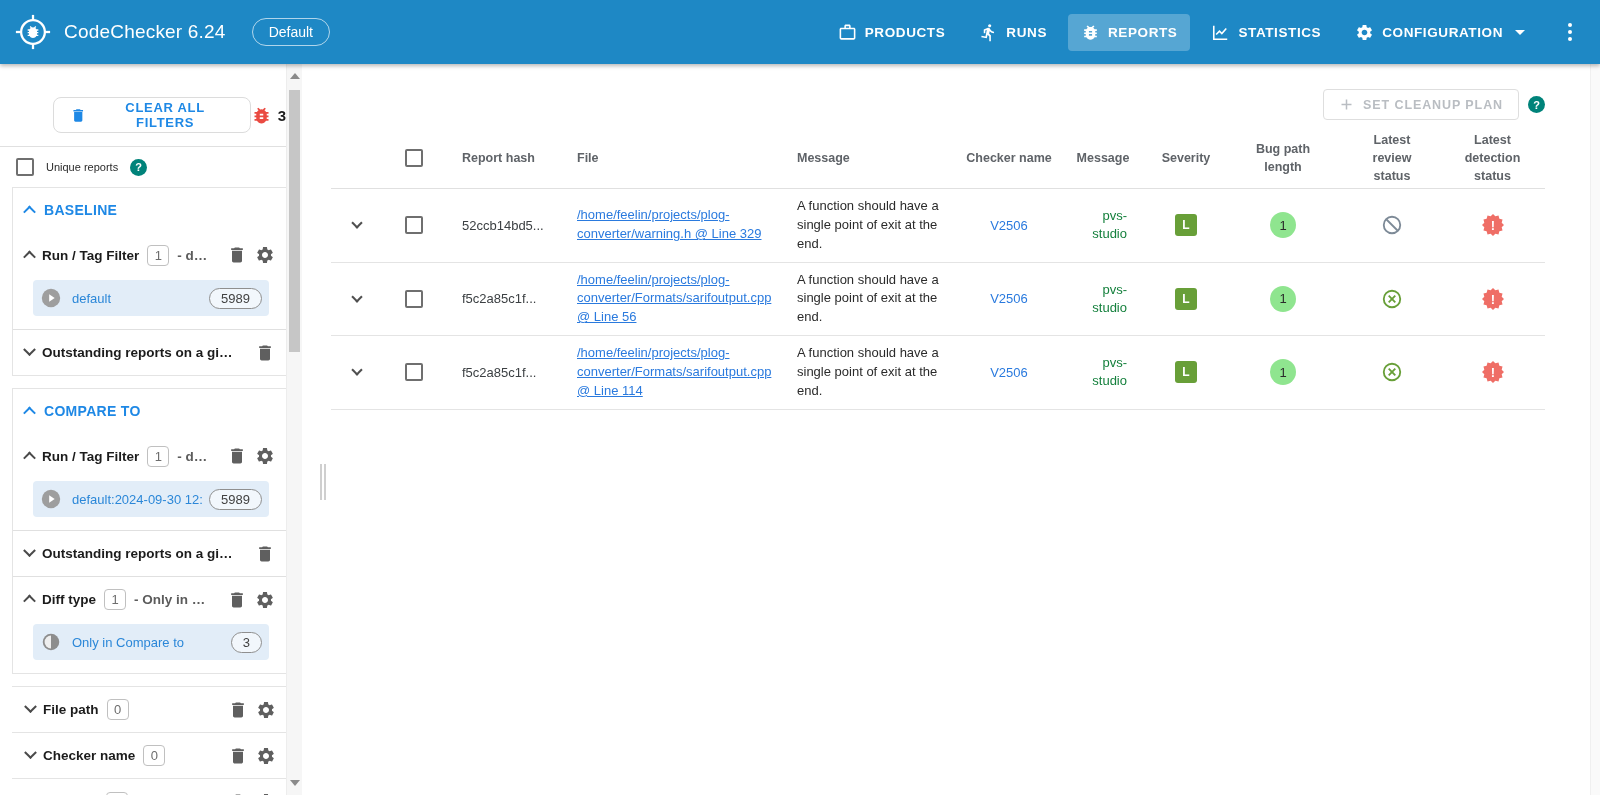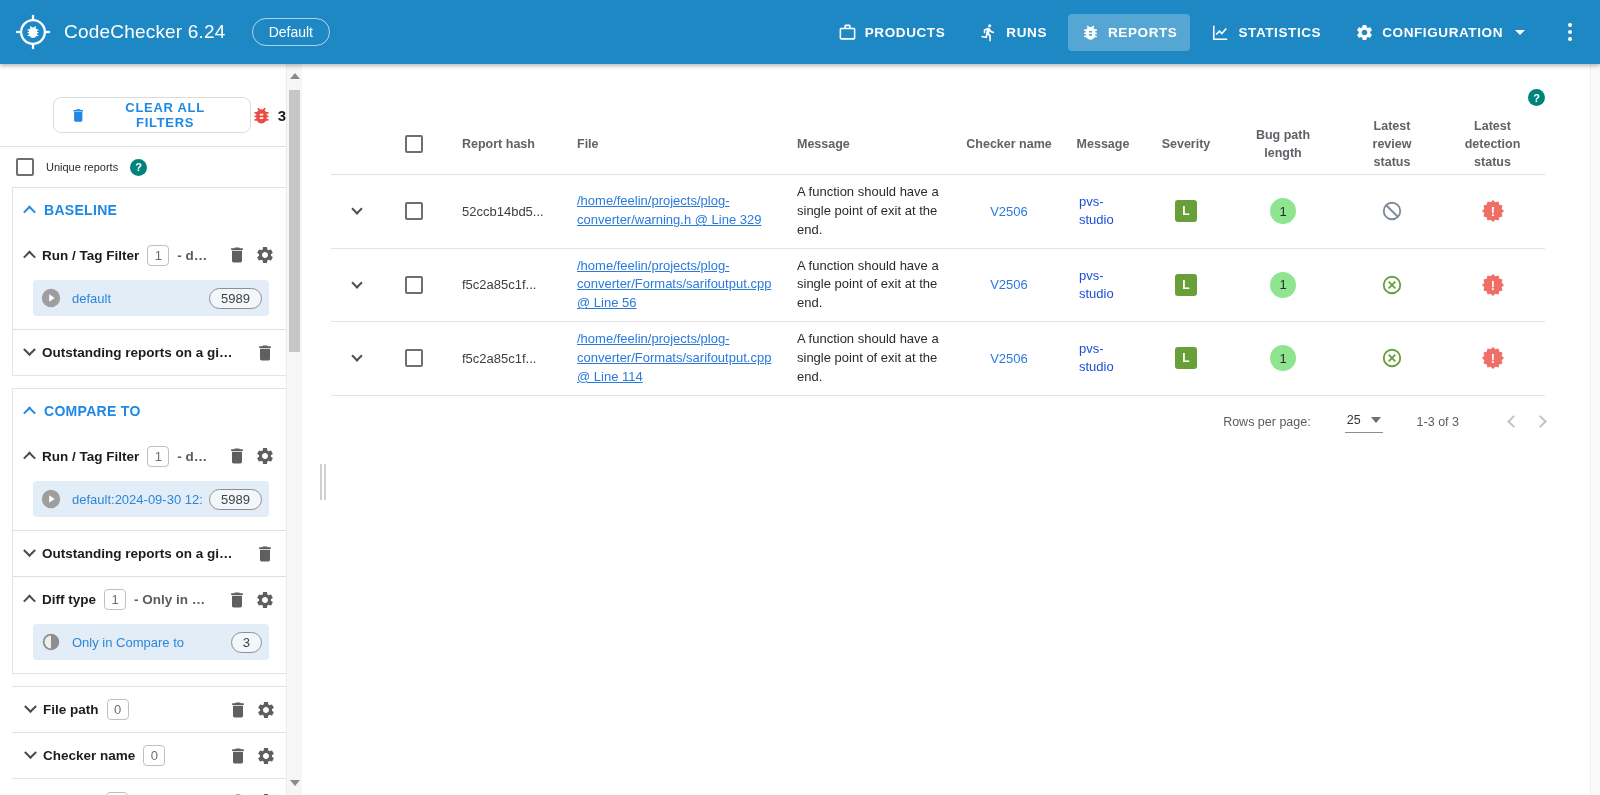--- a/index.html
+++ b/index.html
@@ -92,21 +92,21 @@
   .th { font-size:12.5px; font-weight:700; color:#5f6368; line-height:1.45; text-align:center; padding:4px 2px; }
   .th.left { text-align:left; padding-left:17px; }
   .cell { font-size:13px; padding:8px 2px; }
   .c-center { display:flex; justify-content:center; align-items:center; }
   .c-hash { padding-left:17px; color:#3c4043; }
   .c-file { padding-left:17px; line-height:1.45; }
   .c-file a { color:#2a7ade; text-decoration:underline; cursor:pointer; word-break:break-word; }
   .c-msg { padding-left:15px; padding-right:10px; line-height:1.45; color:#2b2b2b; }
   .c-checker { color:#2a7ade; cursor:pointer; text-align:center; }
   .c-analyzer { display:flex; justify-content:center; }
-  .c-analyzer span { max-width:48px; text-align:left; line-height:1.4; color:#1d4ed8; }
+  .c-analyzer span { max-width:48px; text-align:right; line-height:1.4; color:#15803d; }
   .sev-badge { width:22px; height:22px; border-radius:3px; background:#689f38; color:#fff; font-weight:700;
     font-size:12px; display:flex; align-items:center; justify-content:center; }
   .bpl-circle { width:26px; height:26px; border-radius:50%; background:#8fe58f; color:#2b2b2b;
     font-size:13px; display:flex; align-items:center; justify-content:center; }
   .row-chv { display:inline-block; width:8px; height:8px; border-right:2px solid #4f4f4f; border-bottom:2px solid #4f4f4f;
     transform:rotate(45deg); margin:0 0 3px 22px; cursor:pointer; }
   .st-icon { width:22px; height:22px; }
 
   .pagination { width:1214px; margin-top:15px; display:flex; justify-content:flex-end; align-items:center;
     gap:34px; font-size:12.5px; color:#5c5c5c; }
@@ -369,20 +369,26 @@
       <span class="sb-arrow up"></span>
       <span class="sb-thumb"></span>
       <span class="sb-arrow dn"></span>
     </div>
   </aside>
 
   <div class="drawer-handle"></div>
 
   <section class="main">
     <div class="cleanup-row">
+      <button class="cleanup-btn">
+        <svg viewBox="0 0 24 24" fill="none">
+            <path d="M12 4v16M4 12h16" stroke-width="2.4"></path>
+          </svg>
+        <span>SET CLEANUP PLAN</span>
+      </button>
       <span class="help-dot">?</span>
     </div>
 
     <div class="rtable">
       <div class="trow thead">
         <span></span>
         <span class="c-center">
             <span class="cbx"></span>
           </span>
         <span class="th left">Report hash</span>
@@ -489,28 +495,16 @@
         </span>
         <span class="c-center">
           <svg class="st-icon" viewBox="0 0 22 22">
               <polygon fill="#ef6e66" points="22,11 19.69,13.33 20.53,16.5 17.36,17.36 16.5,20.53 13.33,19.69 11,22 8.67,19.69 5.5,20.53 4.64,17.36 1.47,16.5 2.31,13.33 0,11 2.31,8.67 1.47,5.5 4.64,4.64 5.5,1.47 8.67,2.31 11,0 13.33,2.31 16.5,1.47 17.36,4.64 20.53,5.5 19.69,8.67"></polygon>
               <text x="11" y="15.6" text-anchor="middle" font-size="13" font-weight="bold" fill="#fff">!</text>
             </svg>
         </span>
       </div>
     </div>
 
-    <div class="pagination">
-      <span>Rows per page:</span>
-      <span class="rpp-select">
-        <span>25</span>
-        <span class="rpp-caret"></span>
-      </span>
-      <span>1-3 of 3</span>
-      <span style="display:flex;align-items:center;margin-left:16px;">
-        <span class="pg-chv prev"></span>
-        <span class="pg-chv next"></span>
-      </span>
-    </div>
   </section>
 
   <div class="edge-scroll"></div>
 </div>
 
 </body></html>

